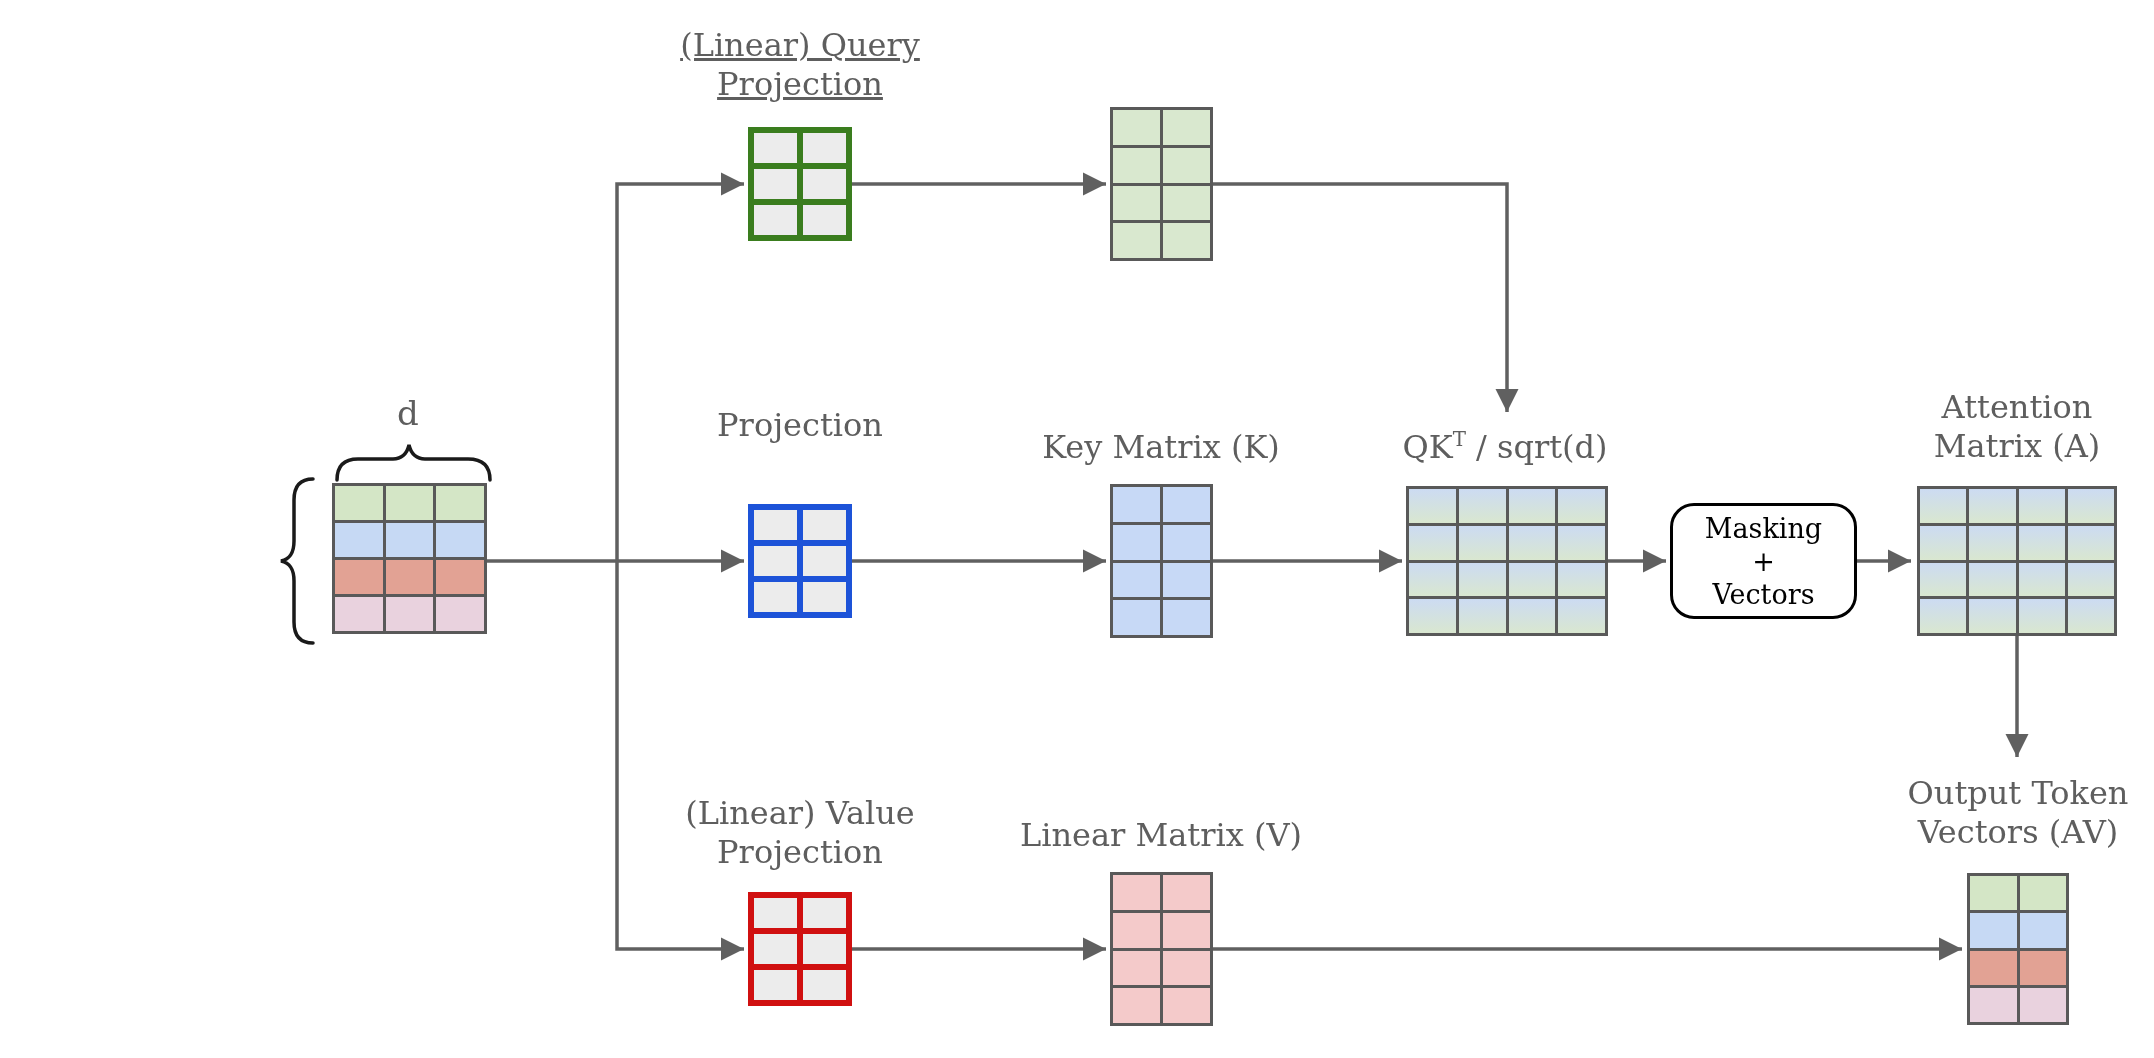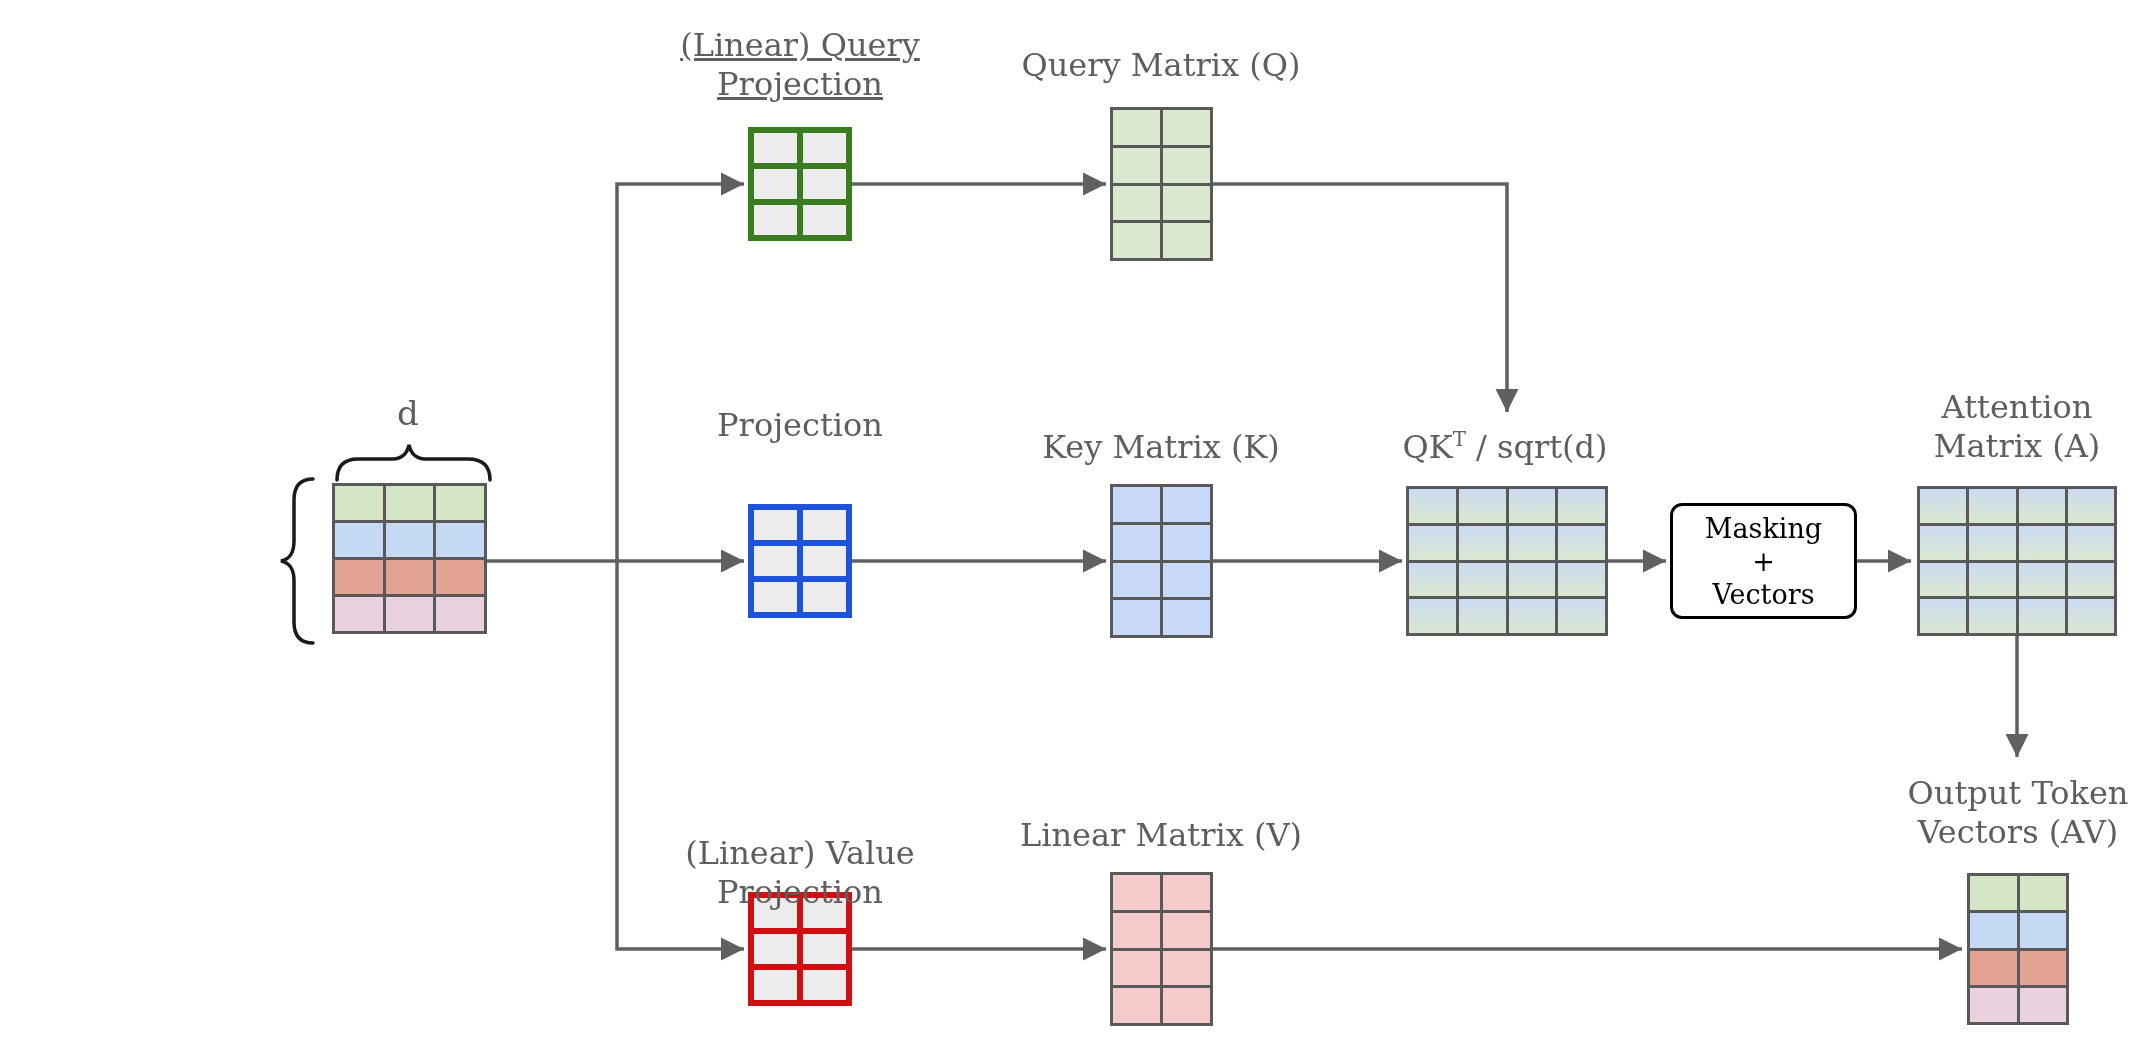--- a/index.html
+++ b/index.html
@@ -11,21 +11,21 @@
   #diagram{position:absolute;inset:0;}
   .wires{position:absolute;left:0;top:0;width:2154px;height:1058px;}
   .label{
     position:absolute;color:var(--label,#5e5e5e);
     font-size:32px;line-height:39px;text-align:center;white-space:nowrap;
   }
   .matrix{position:absolute;box-sizing:border-box;}
   .matrix > div{min-width:0;min-height:0;}
   .opbox{
     position:absolute;box-sizing:border-box;background:#ffffff;
-    border:3.5px solid var(--boxline,#000);border-radius:12px;
+    border:3.5px solid var(--boxline,#000);border-radius:24px;
     display:flex;flex-direction:column;align-items:center;justify-content:center;
     color:var(--boxtext,#000);font-size:27px;line-height:33px;text-align:center;
   }
   sup.t{font-size:0.62em;vertical-align:super;line-height:0;}
 </style>
 </head>
 <body>
 
 <div id="diagram">
 
@@ -179,38 +179,37 @@
   </div>
 
   <div class="label" style="left:378px;top:394px;width:60px;font-size:34px;">d</div>
 
 
   <div class="label" style="left:660px;top:26px;width:280px;text-decoration:underline;">
     <div>(Linear) Query</div>
     <div>Projection</div>
   </div>
 
-  <div class="label" style="left:1011px;top:46px;width:300px;">Query Matrix (Q)</div>
 
   <div class="label" style="left:660px;top:406px;width:280px;">
     <div>Projection</div>
   </div>
 
   <div class="label" style="left:1355px;top:428px;width:300px;">
     <span>QK</span><sup class="t">T</sup><span> / sqrt(d)</span>
   </div>
 
   <div class="label" style="left:1011px;top:428px;width:300px;">Key Matrix (K)</div>
 
   <div class="label" style="left:1867px;top:388px;width:300px;">
     <div>Attention</div>
     <div>Matrix (A)</div>
   </div>
 
-  <div class="label" style="left:660px;top:794px;width:280px;margin-top:40px;">
+  <div class="label" style="left:660px;top:794px;width:280px;">
     <div>(Linear) Value</div>
     <div>Projection</div>
   </div>
 
   <div class="label" style="left:1011px;top:816px;width:300px;">Linear Matrix (V)</div>
 
   <div class="label" style="left:1868px;top:774px;width:300px;">
     <div>Output Token</div>
     <div>Vectors (AV)</div>
   </div>

